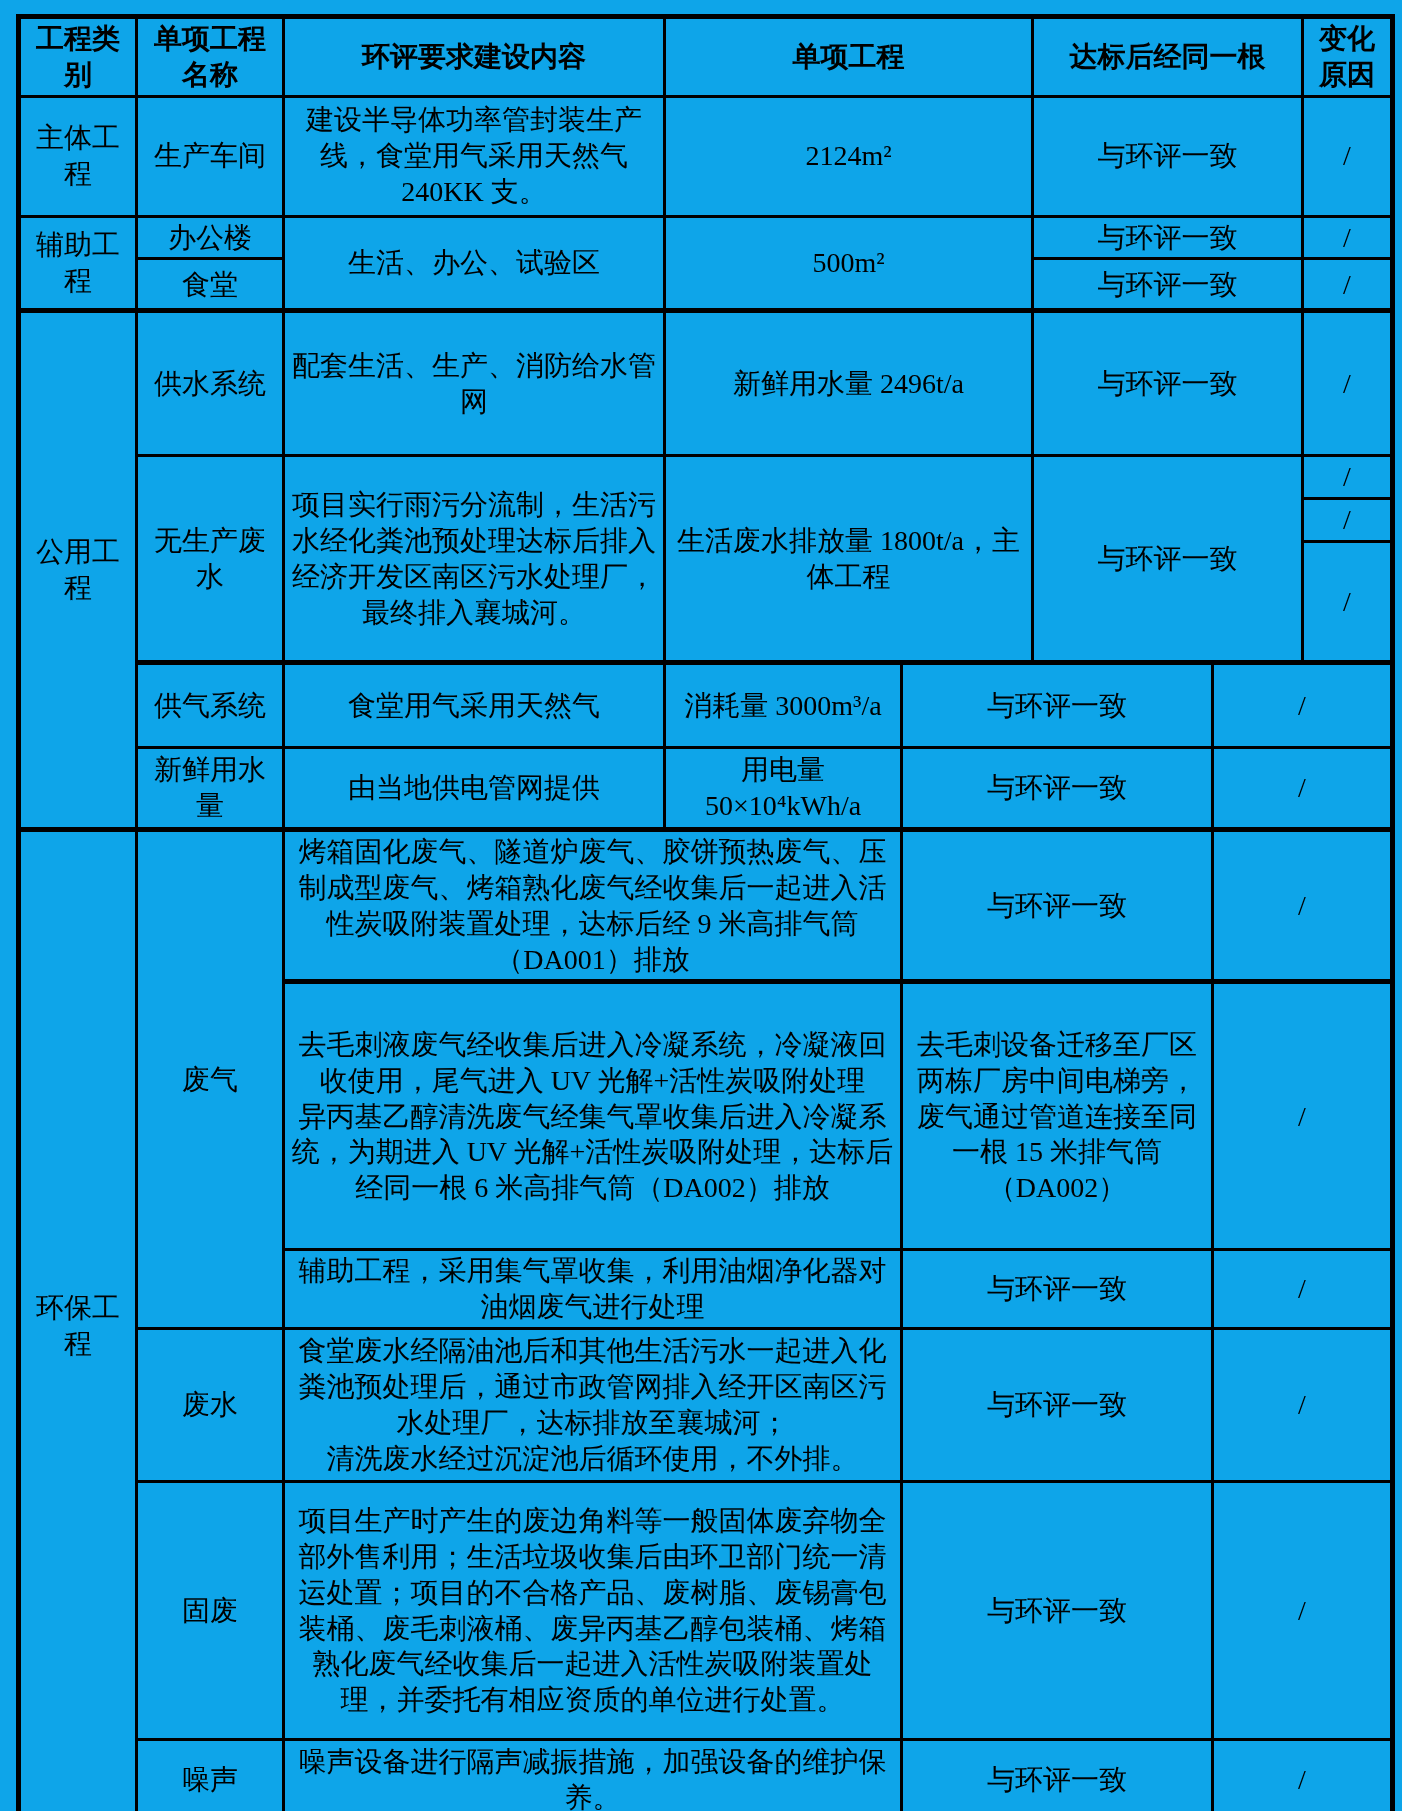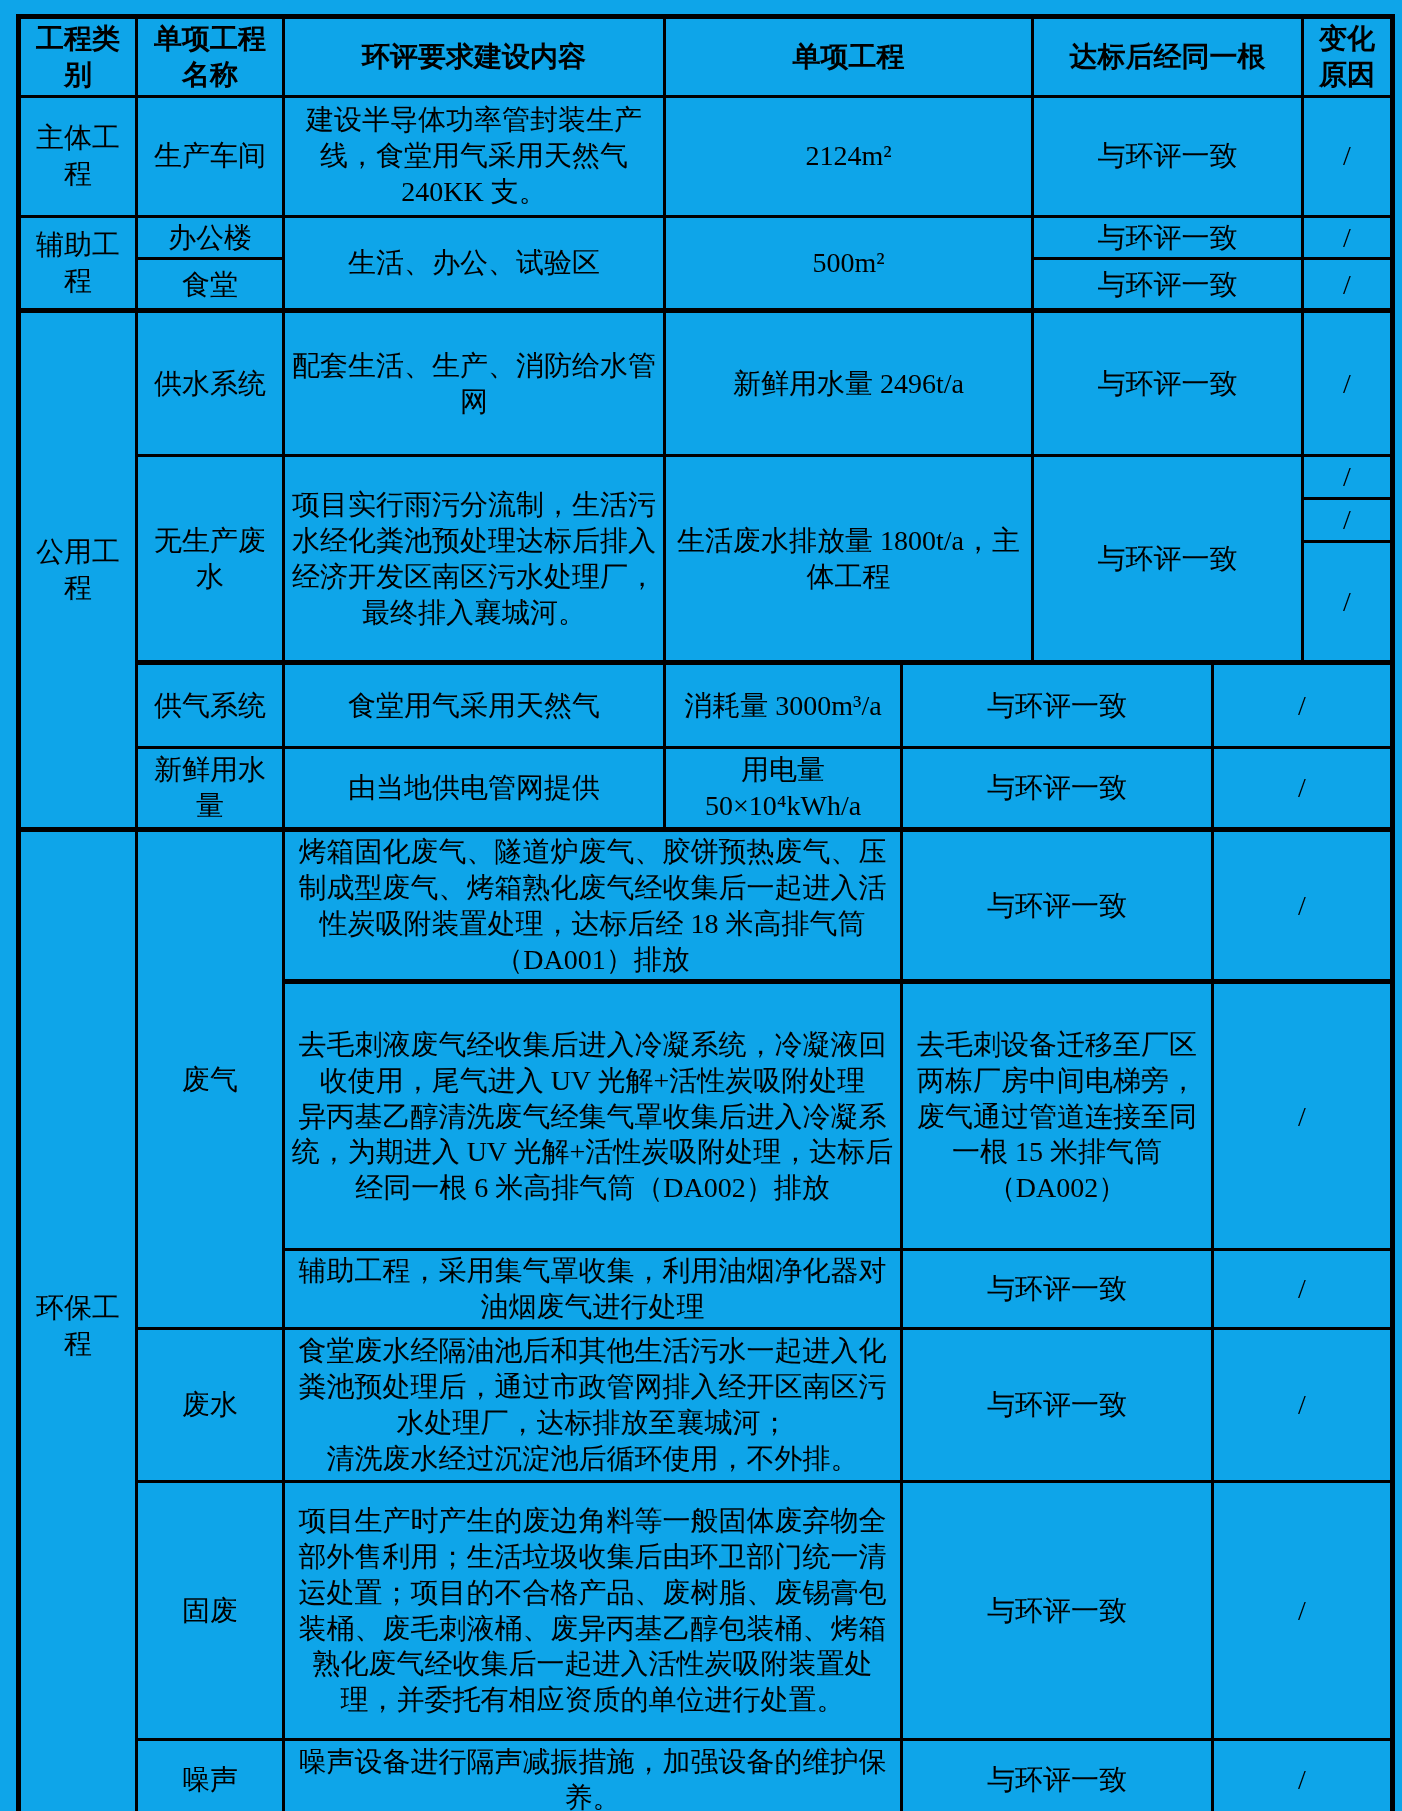--- a/index.html
+++ b/index.html
@@ -133,21 +133,21 @@
       <td>由当地供电管网提供</td>
       <td>用电量
 50×10⁴kWh/a</td>
       <td colspan="2">与环评一致</td>
       <td colspan="2">/</td>
     </tr>
 
     <tr class="sep" style="height:152px">
       <td rowspan="6">环保工程</td>
       <td rowspan="3">废气</td>
-      <td colspan="2">烤箱固化废气、隧道炉废气、胶饼预热废气、压制成型废气、烤箱熟化废气经收集后一起进入活性炭吸附装置处理，达标后经 18 米高排气筒（DA001）排放</td>
+      <td colspan="2">烤箱固化废气、隧道炉废气、胶饼预热废气、压制成型废气、烤箱熟化废气经收集后一起进入活性炭吸附装置处理，达标后经 9 米高排气筒（DA001）排放</td>
       <td colspan="2">与环评一致</td>
       <td colspan="2">/</td>
     </tr>
 
     <tr class="sep" style="height:268px">
       <td colspan="2">去毛刺液废气经收集后进入冷凝系统，冷凝液回收使用，尾气进入 UV 光解+活性炭吸附处理
 异丙基乙醇清洗废气经集气罩收集后进入冷凝系统，为期进入 UV 光解+活性炭吸附处理，达标后经同一根 6 米高排气筒（DA002）排放</td>
       <td colspan="2">去毛刺设备迁移至厂区两栋厂房中间电梯旁，废气通过管道连接至同一根 15 米排气筒（DA002）</td>
       <td colspan="2">/</td>
     </tr>

